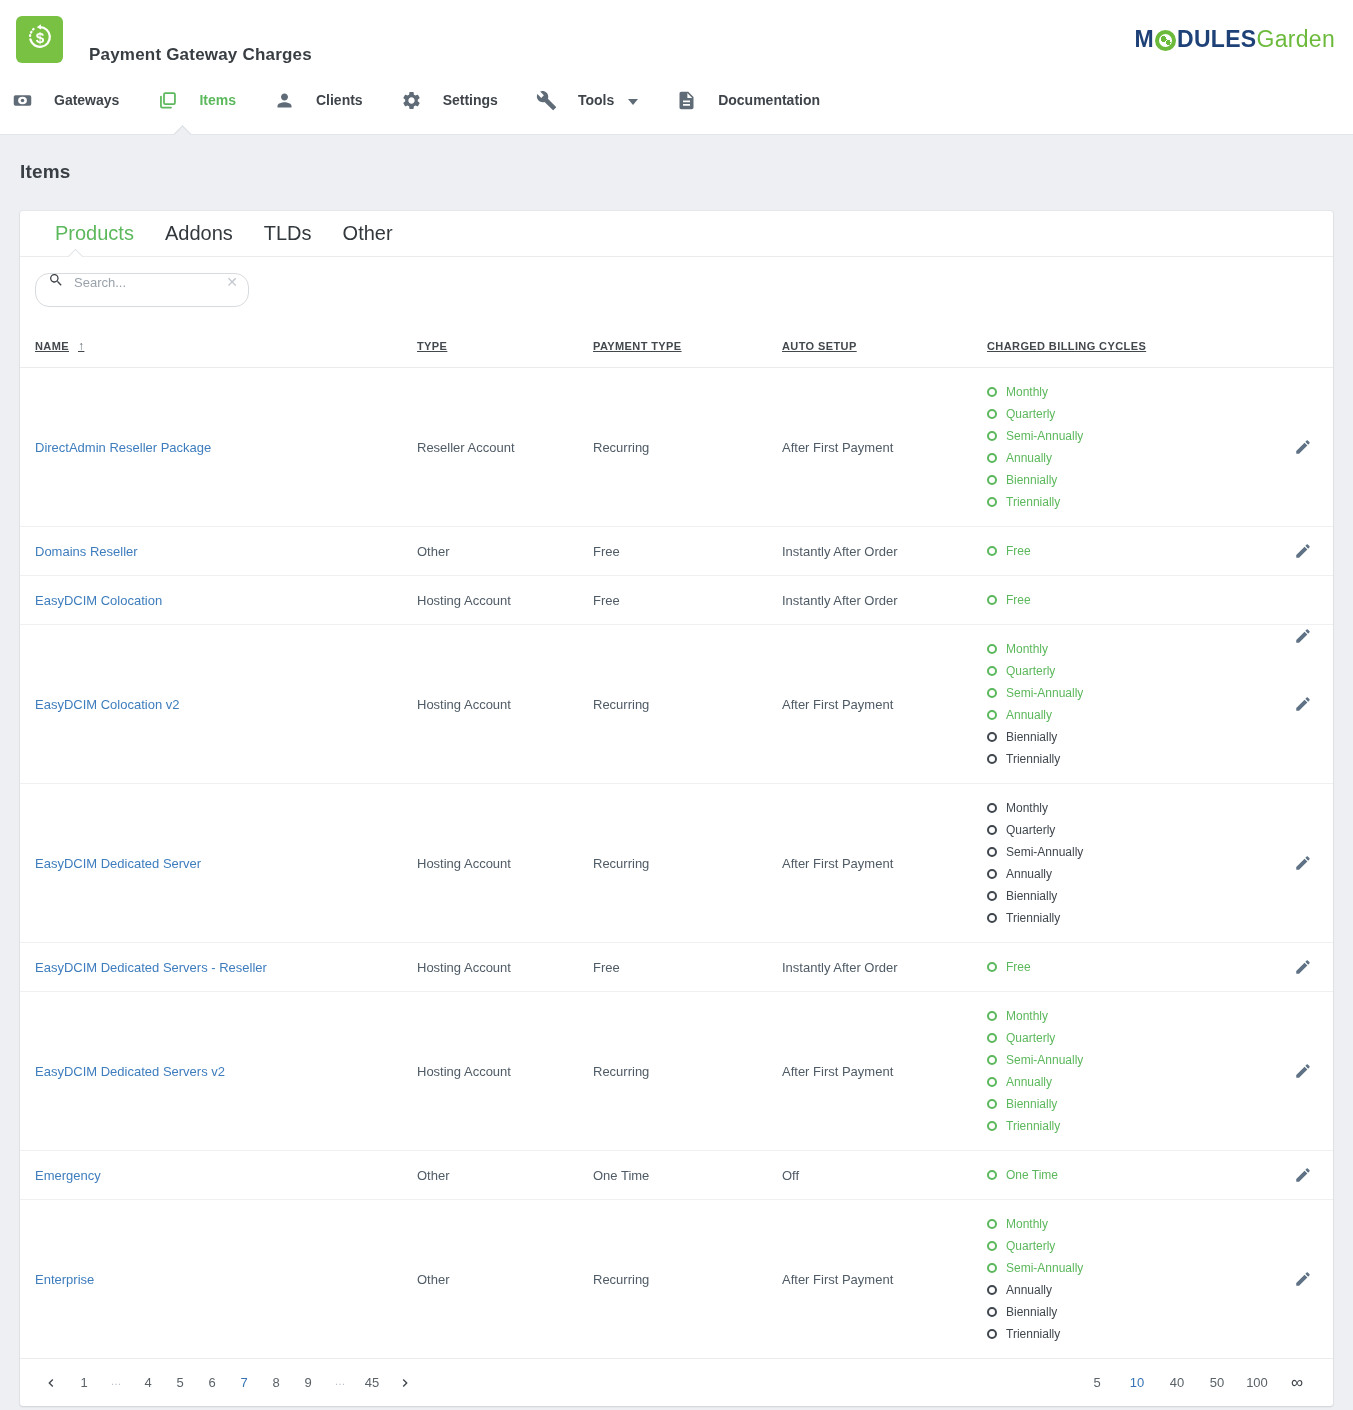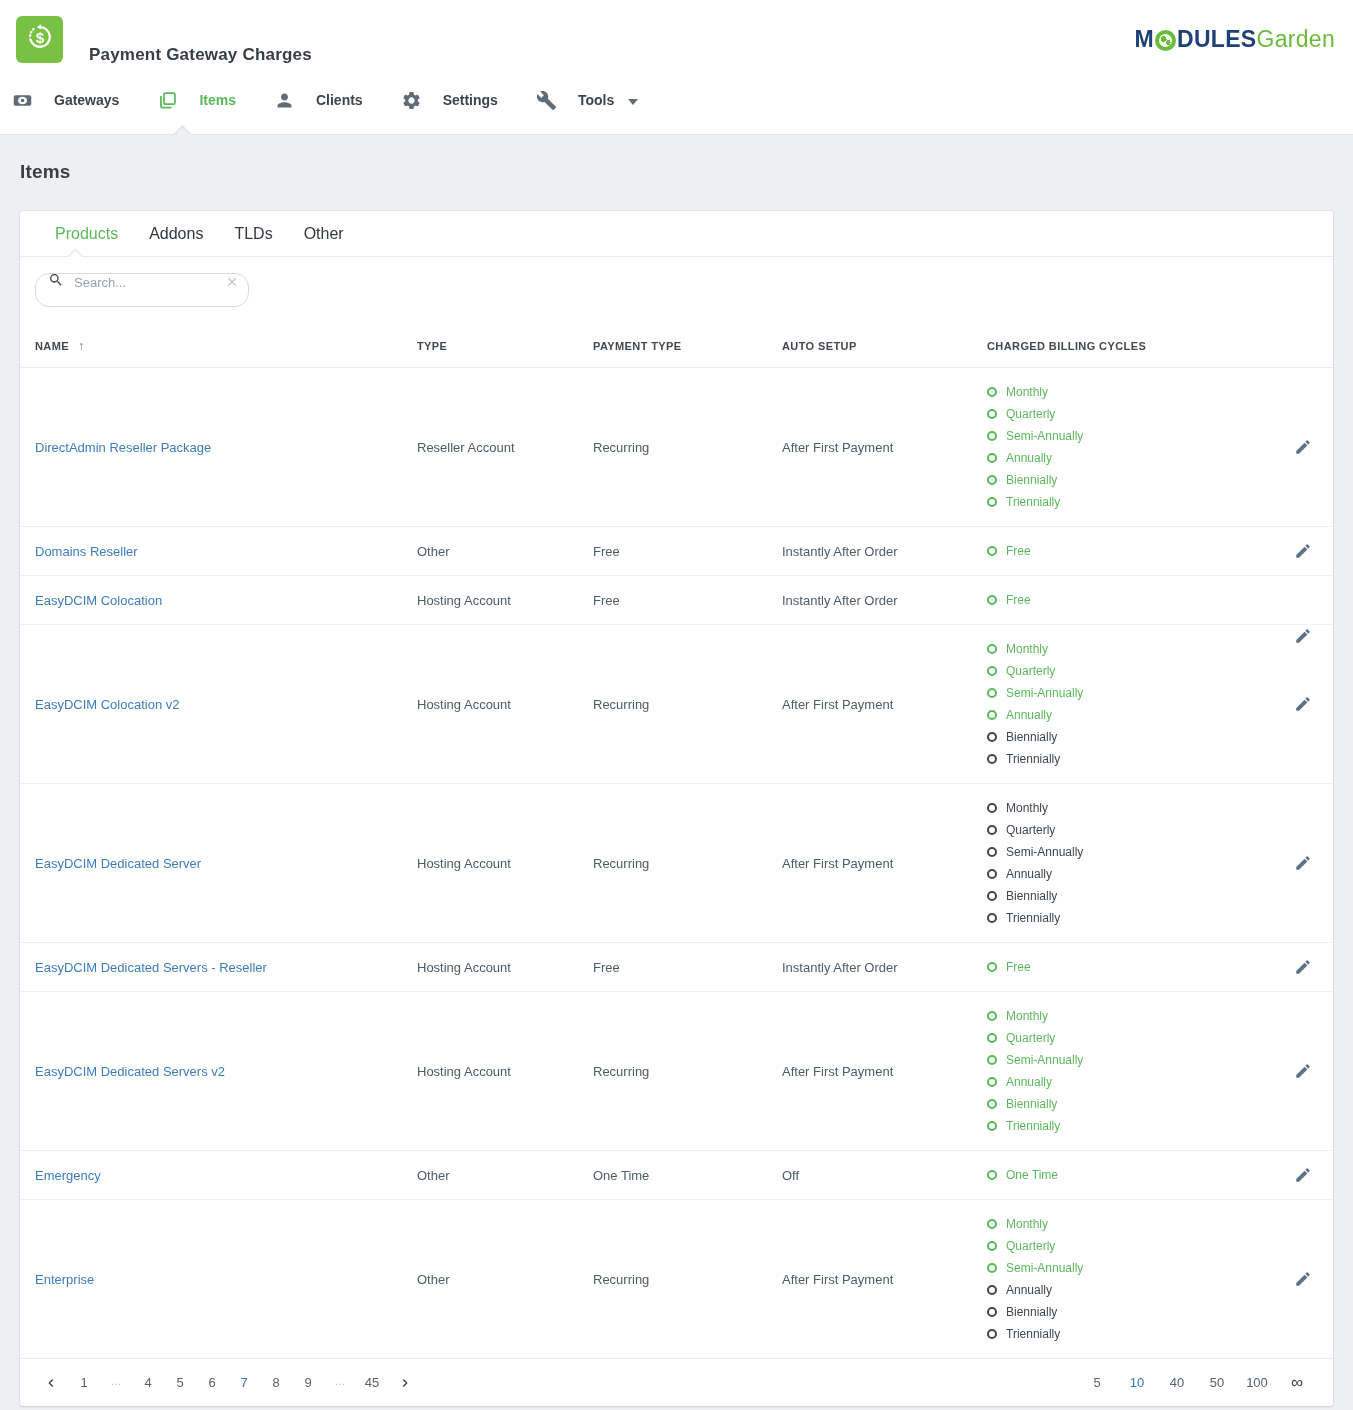--- a/index.html
+++ b/index.html
@@ -63,21 +63,21 @@
   }
   
   .content { padding:0 20px; }
   .page-title { font-size:19px; font-weight:700; color:#3a3f45; margin:26px 0 28px 0; letter-spacing:.2px; }
   .card {
     background:#fff; border-radius:3px;
     box-shadow:0 1px 2px rgba(40,50,60,.12), 0 0 0 1px rgba(40,50,60,.03);
   }
   
   .tabs { display:flex; align-items:center; height:46px; padding-left:35px; border-bottom:1px solid #e9ebed; position:relative; }
-  .tab { font-size:16px; color:#33383d; margin-right:31px; cursor:pointer; }
+  .tab { font-size:20px; color:#33383d; margin-right:31px; cursor:pointer; }
   .tab.active { color:var(--accent,#5cb85c); }
   .tab-caret {
     position:absolute; bottom:-6px; left:50px; width:11px; height:11px;
     background:#fff; transform:rotate(45deg);
     border-left:1px solid #e2e5e8; border-top:1px solid #e2e5e8; z-index:2;
   }
   
   .search-wrap { padding:16px 15px 10px 15px; }
   .search-box {
     width:214px; height:34px; border:1px solid #d8dbde; border-radius:14px;
@@ -92,21 +92,21 @@
   
   .thead, .trow {
     display:grid;
     grid-template-columns:382px 176px 189px 205px 1fr 62px;
     align-items:center;
     padding-left:15px;
   }
   .thead {
     padding-top:22px; padding-bottom:14px;
     border-bottom:1px solid #e9ebed;
-    font-size:11px; font-weight:700; color:#43484d; letter-spacing:.4px;
+    font-size:11px; font-weight:700; color:#43484d; letter-spacing:.4px;text-decoration:underline;
   }
   .th { display:flex; align-items:center; }
   .sort-arrow { margin-left:9px; color:#636c74; font-size:12px; font-weight:400; }
   .trow { border-bottom:1px solid #eef0f2; min-height:48px; font-size:13px; }
   .trow:last-child { border-bottom:none; }
   .cell-name a { color:var(--link-blue,#3e7dbd); text-decoration:none; cursor:pointer; }
   .cell-muted { color:#4f5b66; }
   .cell-cycles { padding:13px 0; }
   .cycle { display:flex; align-items:center; height:22px; font-size:12px; }
   .cycle .ring { width:10px; height:10px; border-radius:50%; border:2px solid; margin-right:9px; flex:0 0 auto; }
@@ -200,20 +200,28 @@
     <div class="nav-item">
       <span class="nicon">
         <svg width="21" height="21" viewBox="0 0 24 24" fill="#5f6b76">
           <path d="M22.7 19l-9.1-9.1c.9-2.3.4-5-1.5-6.9-2-2-5-2.4-7.4-1.3L9 6 6 9 1.6 4.7C.4 7.1.9 10.1 2.9 12.1c1.9 1.9 4.6 2.4 6.9 1.5l9.1 9.1c.4.4 1 .4 1.4 0l2.3-2.3c.5-.4.5-1.1.1-1.4z"></path>
         </svg>
       </span>
       <span>Tools</span>
       <span class="caret-down"><svg width="10" height="6" viewBox="0 0 10 6" fill="#5f6b76">
           <path d="M0 0 L10 0 L5 6 Z"></path>
         </svg></span>
+    </div>
+    <div class="nav-item">
+      <span class="nicon">
+        <svg width="21" height="21" viewBox="0 0 24 24" fill="#5f6b76">
+          <path d="M14 2H6c-1.1 0-1.99.9-1.99 2L4 20c0 1.1.89 2 1.99 2H18c1.1 0 2-.9 2-2V8l-6-6zm2 16H8v-2h8v2zm0-4H8v-2h8v2zm-3-5V3.5L18.5 9H13z"></path>
+        </svg>
+      </span>
+      <span>Documentation</span>
     </div>
     <div class="nav-caret"></div>
 </nav>
 
 <main class="content">
   <h2 class="page-title">Items</h2>
 
   <section class="card">
     <div class="tabs">
 

